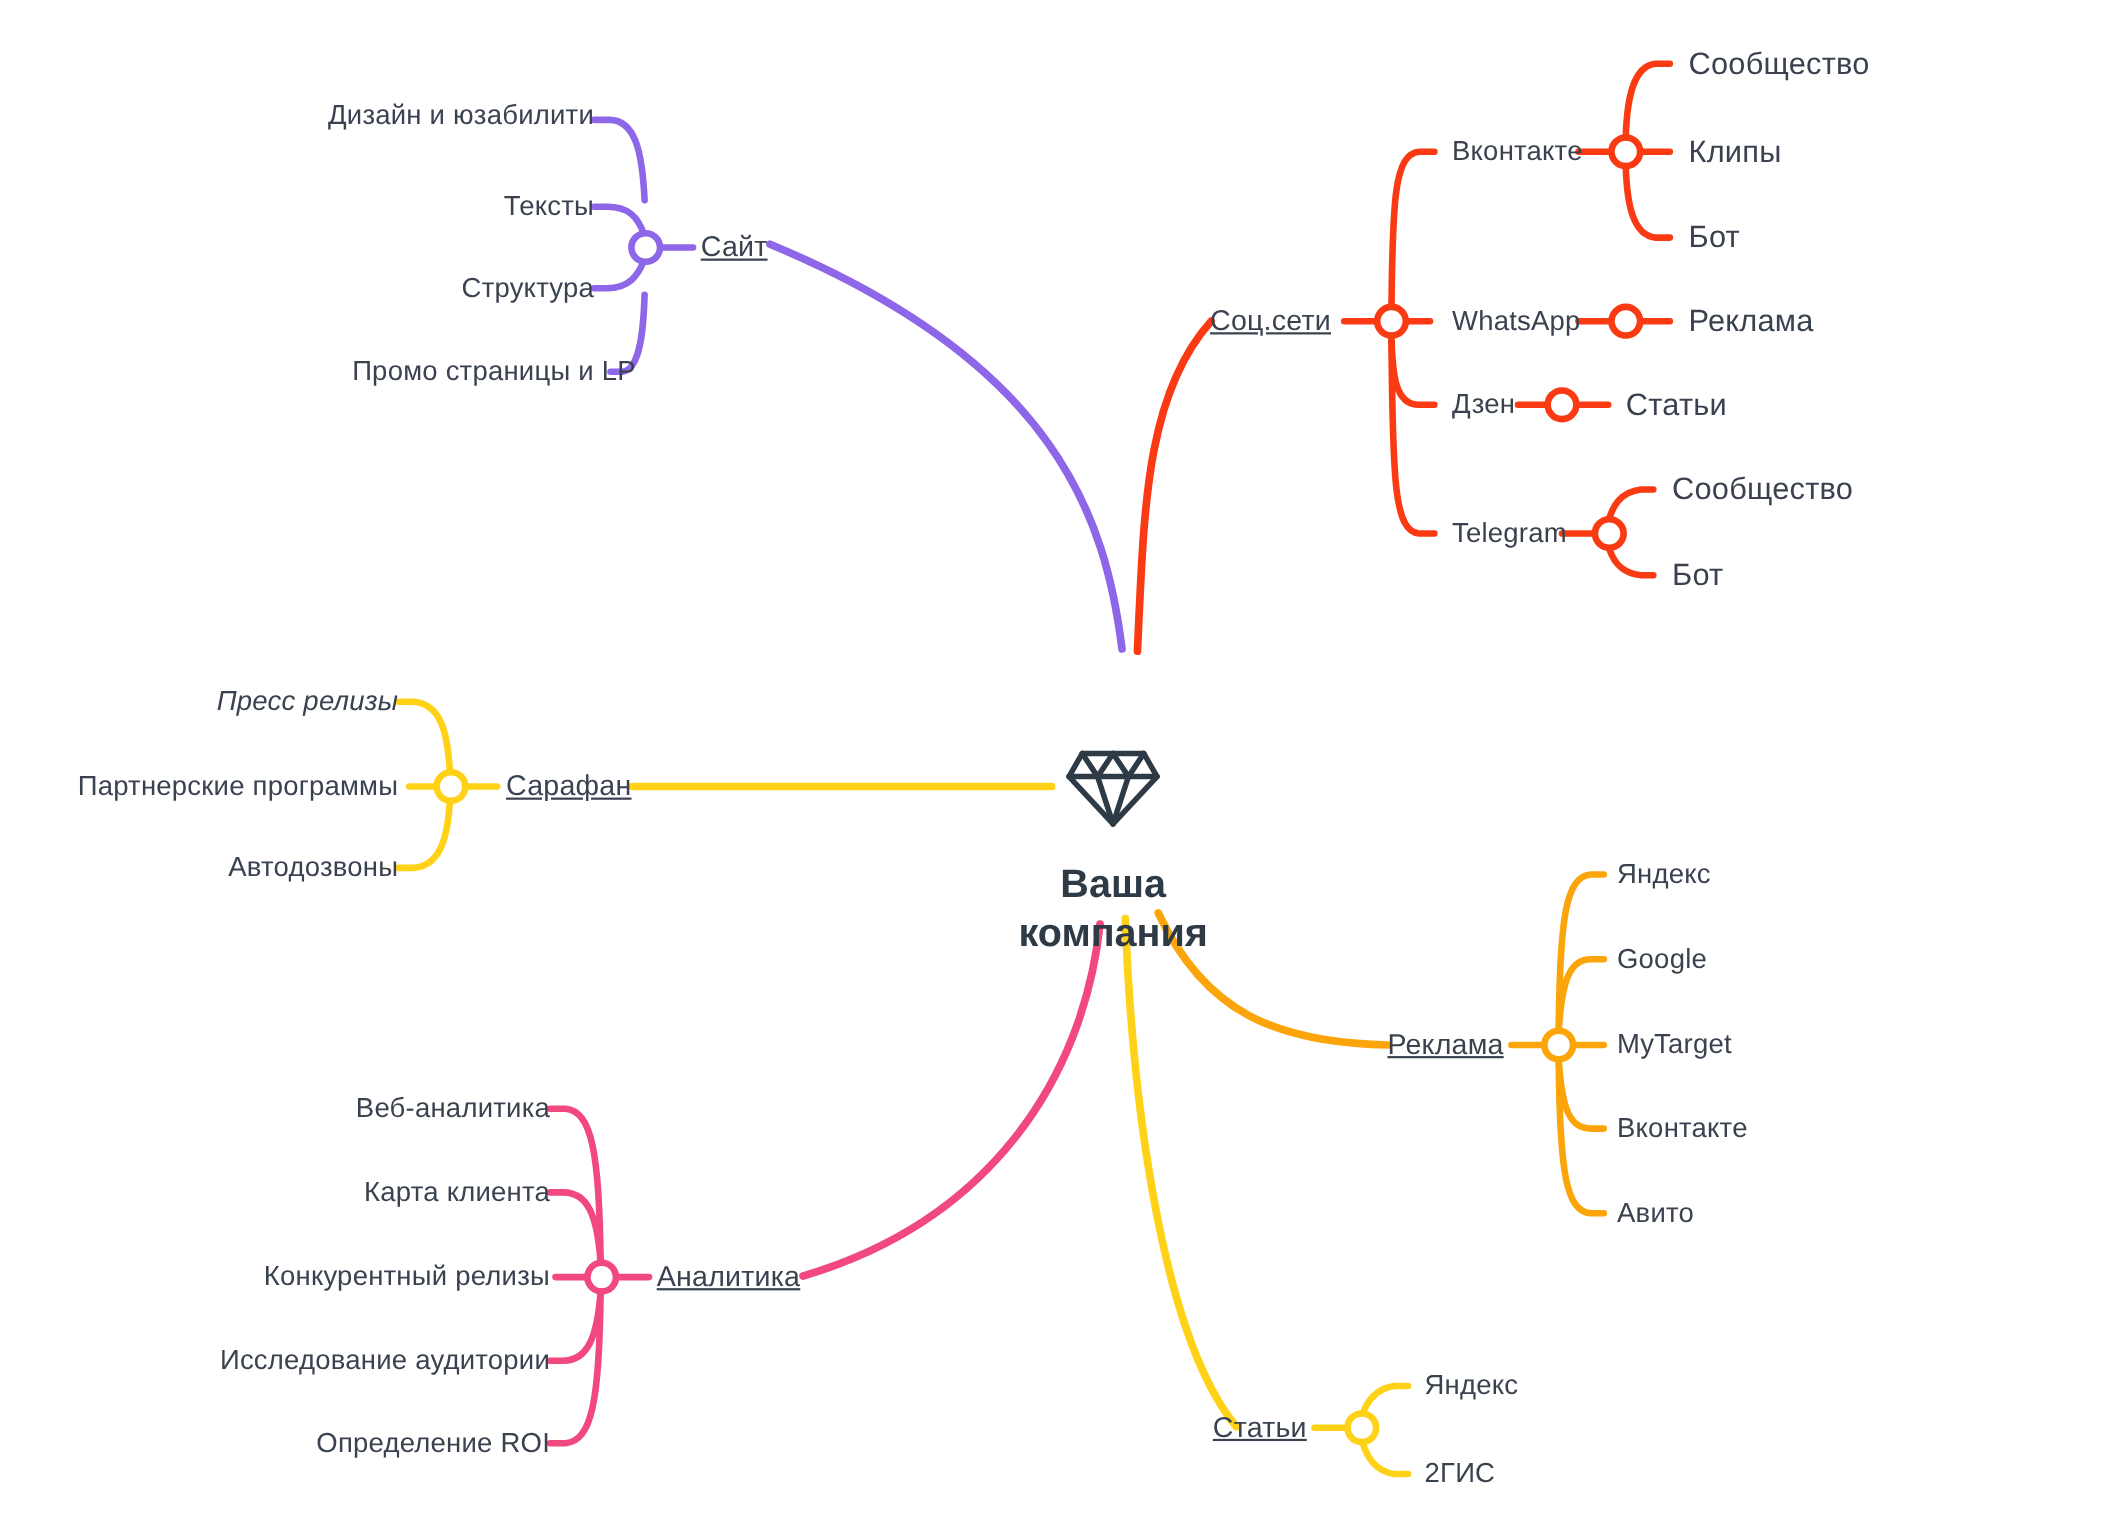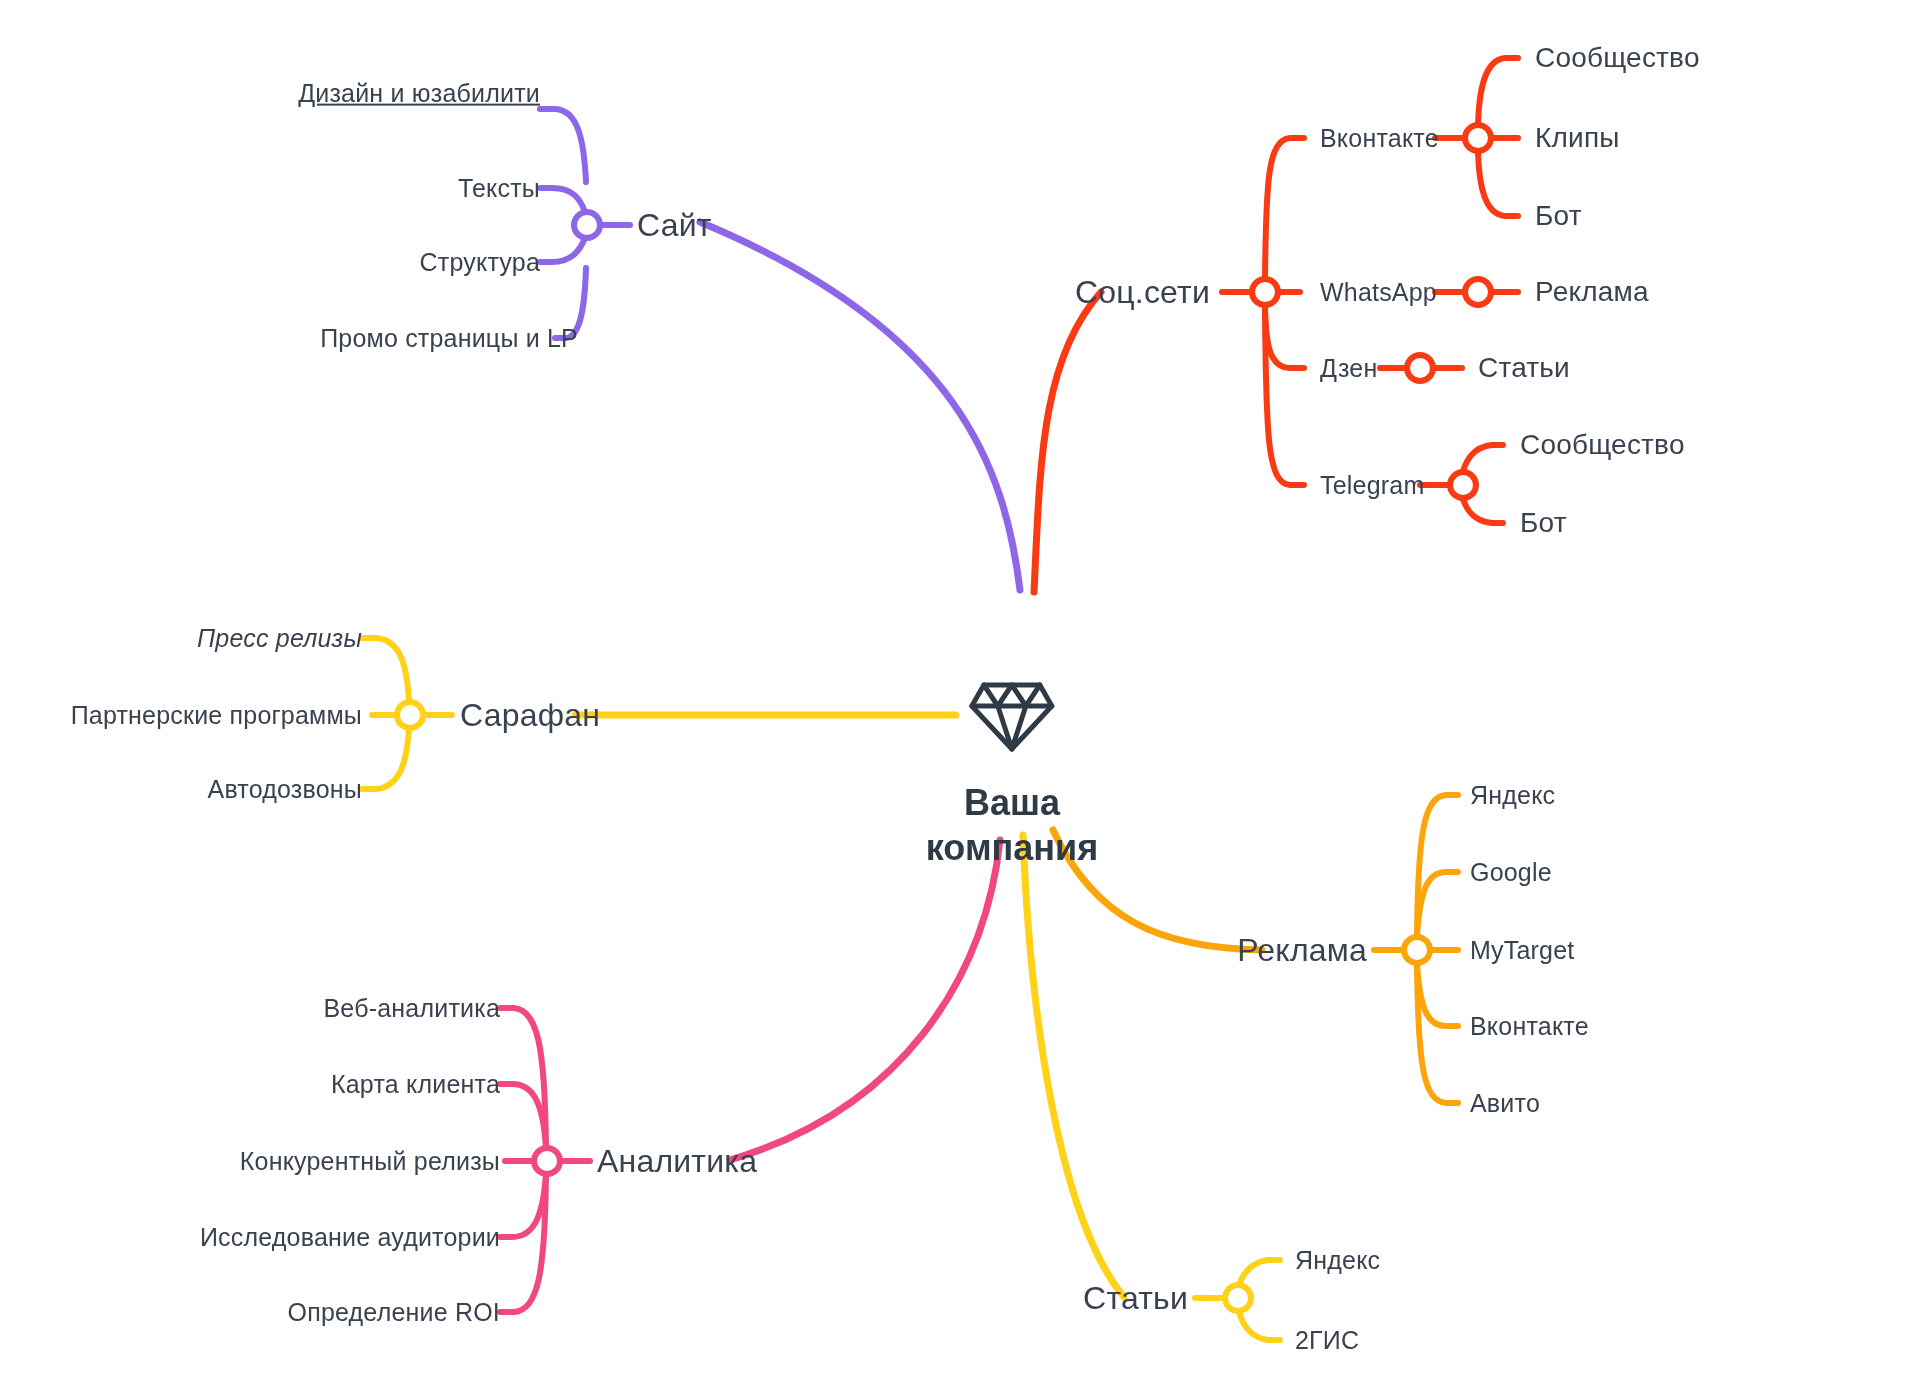--- a/index.html
+++ b/index.html
@@ -2,21 +2,21 @@
 <html><head>
 <meta charset="utf-8">
 <style>
   html,body{margin:0;padding:0;background:#ffffff;}
   body{width:1920px;height:1400px;overflow:hidden;
        font-family:"Liberation Sans","DejaVu Sans",sans-serif;}
   #canvas{position:relative;width:1920px;height:1400px;background:#fff;}
   svg.links{position:absolute;left:0;top:0;width:1920px;height:1400px;}
   .node-label{position:absolute;white-space:nowrap;color:#3a4250;
        font-size:25px;line-height:1.15;letter-spacing:.2px;}
-  .node-label.lv1{font-size:32px;}
+  .node-label.lv1{font-size:26px;text-decoration:underline;}
   .node-label.lv2{font-size:25px;}
   .node-label.lv3{font-size:28px;}
   .anchor-r{transform:translate(0,-50%);}          
   .anchor-l{transform:translate(-100%,-50%);}      
   .center-block{position:absolute;transform:translate(-50%,-50%);
        text-align:center;}
   .center-title{font-size:36px;font-weight:bold;color:#2f3a47;line-height:1.25;}
   .diamond-ico{display:block;margin:0 auto 26px auto;}
 </style>
 </head>
@@ -128,21 +128,21 @@
       <path d="M4 26 H84"></path>
       <path d="M16 5 L30 26 L44 69"></path>
       <path d="M72 5 L58 26 L44 69"></path>
       <path d="M30 26 L44 5 L58 26"></path>
     </svg>
     <div class="center-title">Ваша</div>
     <div class="center-title">компания</div>
   </div>
 
   <div class="node-label lv1 anchor-r" style="left:637px; top:225px;">Сайт</div>
-  <div class="node-label lv2 anchor-l" style="left:540px; top:93px;text-decoration:underline;">Дизайн и юзабилити</div>
+  <div class="node-label lv2 anchor-l" style="left:540px; top:105px;">Дизайн и юзабилити</div>
   <div class="node-label lv2 anchor-l" style="left:540px; top:188px;">Тексты</div>
   <div class="node-label lv2 anchor-l" style="left:540px; top:262px;">Структура</div>
   <div class="node-label lv2 anchor-l" style="left:578px; top:338px;text-align:right;">Промо страницы и LP</div>
 
   <div class="node-label lv1 anchor-l" style="left:1210px; top:292px;">Соц.сети</div>
 
   <div class="node-label lv2 anchor-r" style="left:1320px; top:138px;">Вконтакте</div>
   <div class="node-label lv3 anchor-r" style="left:1535px; top:58px;">Сообщество</div>
   <div class="node-label lv3 anchor-r" style="left:1535px; top:138px;">Клипы</div>
   <div class="node-label lv3 anchor-r" style="left:1535px; top:216px;">Бот</div>

